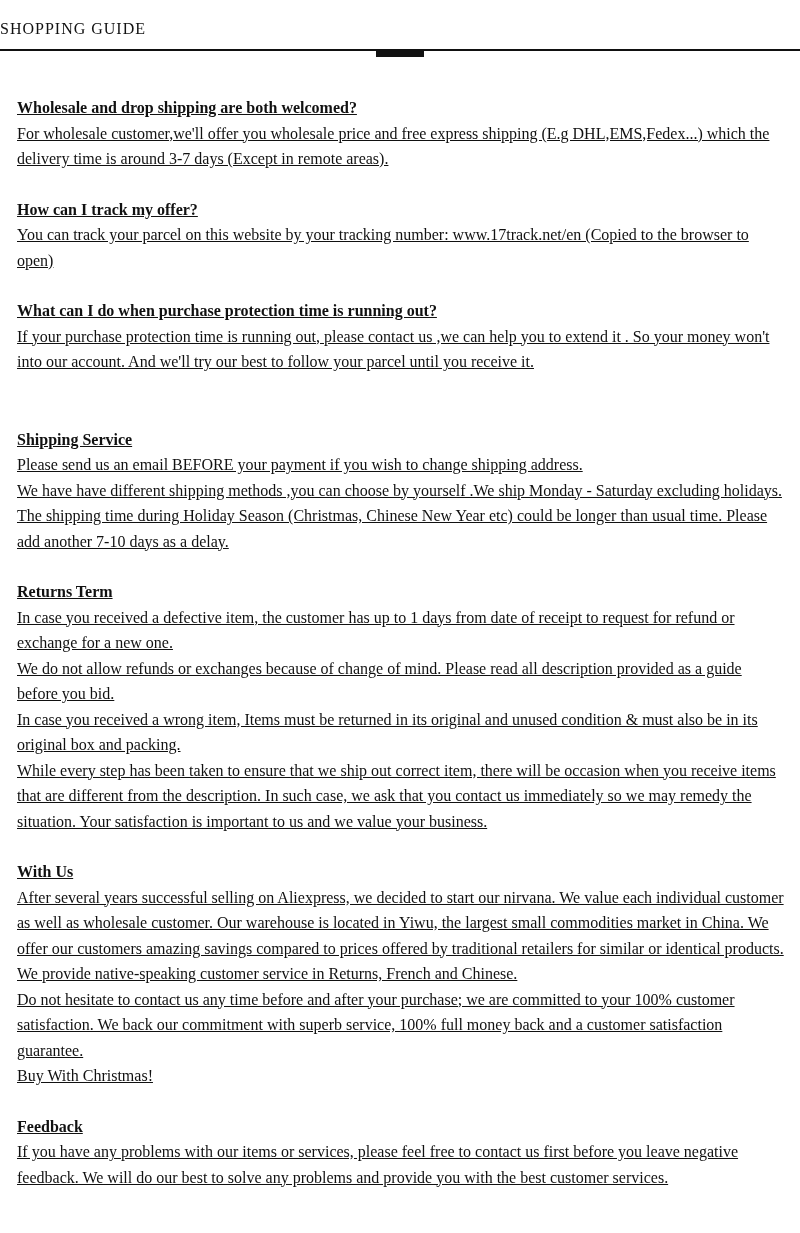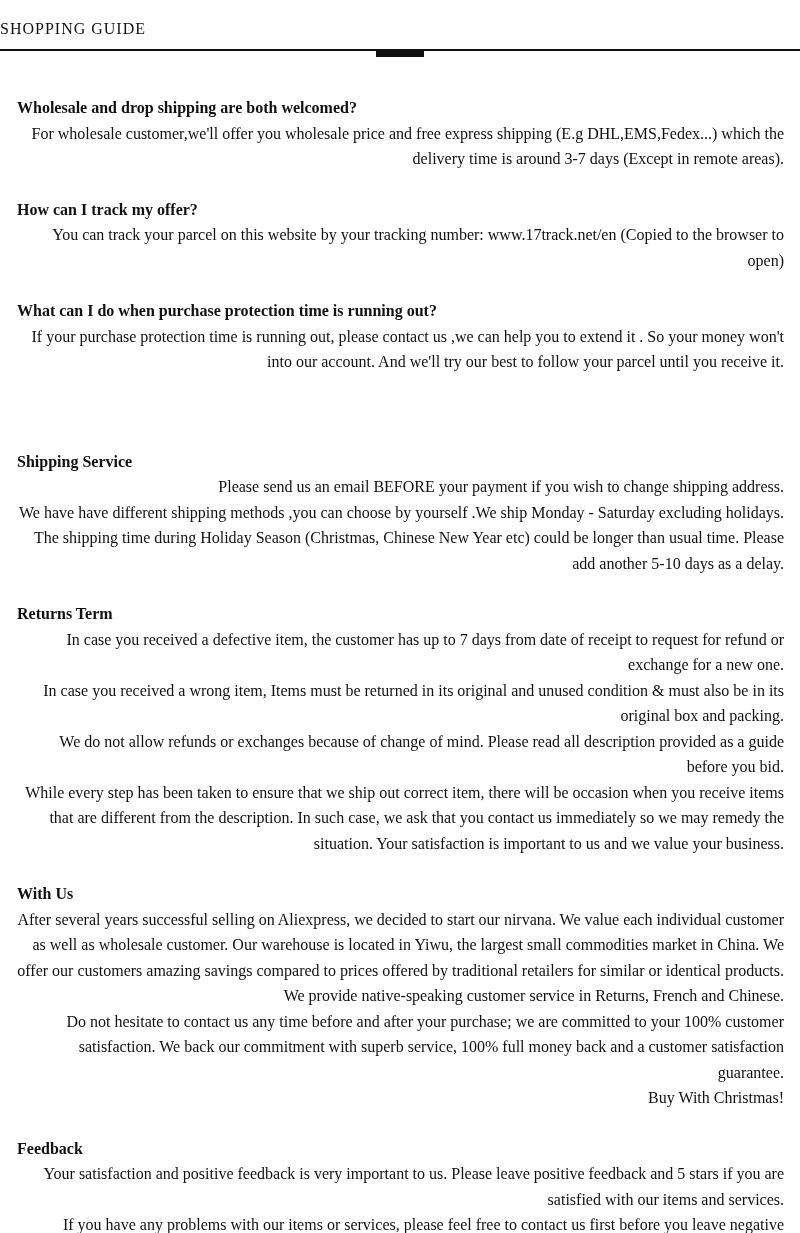--- a/index.html
+++ b/index.html
@@ -35,34 +35,33 @@
     top: 2px;
     left: 50%;
     transform: translateX(-50%);
     width: 48px;
     height: 6px;
     background: var(--divider-color, #111111);
   }
 
   
   .content { padding: 44px 16px 40px 17px; }
-  .guide-section { margin-bottom: 25px; }
+  .guide-section { margin-bottom: 25px; text-decoration: underline; }
   
-  .guide-section:nth-of-type(3) { margin-bottom: 74px; }
+  .guide-section:nth-of-type(3) { margin-bottom: 52px; }
   .guide-section h2 {
     font-size: 16px;
     font-weight: bold;
     line-height: 25.5px;
     color: var(--text-color, #111111);
   }
   .guide-section p {
     font-size: 16px;
     line-height: 25.5px;
     color: var(--text-color, #111111);
-    text-align: right;
   }
 </style>
 </head>
 <body>
 
 <header class="page-header">
   <h1 class="page-title">SHOPPING GUIDE</h1>
   <div class="header-rule">
     <span class="header-rule-accent"></span>
   </div>
@@ -78,34 +77,33 @@
       <p>You can track your parcel on this website by your tracking number: www.17track.net/en (Copied to the browser to open)</p>
     </section>
     <section class="guide-section">
       <h2>What can I do when purchase protection time is running out?</h2>
       <p>If your purchase protection time is running out, please contact us ,we can help you to extend it . So your money won't into our account. And we'll try our best to follow your parcel until you receive it.</p>
     </section>
     <section class="guide-section">
       <h2>Shipping Service</h2>
       <p>Please send us an email BEFORE your payment if you wish to change shipping address.</p>
       <p>We have have different shipping methods ,you can choose by yourself .We ship Monday - Saturday excluding holidays.</p>
-      <p>The shipping time during Holiday Season (Christmas, Chinese New Year etc) could be longer than usual time. Please add another 5-10 days as a delay.</p>
+      <p>The shipping time during Holiday Season (Christmas, Chinese New Year etc) could be longer than usual time. Please add another 7-10 days as a delay.</p>
     </section>
     <section class="guide-section">
       <h2>Returns Term</h2>
-      <p>In case you received a defective item, the customer has up to 7 days from date of receipt to request for refund or exchange for a new one.</p>
+      <p>In case you received a defective item, the customer has up to 1 days from date of receipt to request for refund or exchange for a new one.</p>
+      <p>We do not allow refunds or exchanges because of change of mind. Please read all description provided as a guide before you bid.</p>
       <p>In case you received a wrong item, Items must be returned in its original and unused condition &amp; must also be in its original box and packing.</p>
-      <p>We do not allow refunds or exchanges because of change of mind. Please read all description provided as a guide before you bid.</p>
       <p>While every step has been taken to ensure that we ship out correct item, there will be occasion when you receive items that are different from the description. In such case, we ask that you contact us immediately so we may remedy the situation. Your satisfaction is important to us and we value your business.</p>
     </section>
     <section class="guide-section">
       <h2>With Us</h2>
       <p>After several years successful selling on Aliexpress, we decided to start our nirvana. We value each individual customer as well as wholesale customer. Our warehouse is located in Yiwu, the largest small commodities market in China. We offer our customers amazing savings compared to prices offered by traditional retailers for similar or identical products.</p>
       <p>We provide native-speaking customer service in Returns, French and Chinese.</p>
       <p>Do not hesitate to contact us any time before and after your purchase; we are committed to your 100% customer satisfaction. We back our commitment with superb service, 100% full money back and a customer satisfaction guarantee.</p>
       <p>Buy With Christmas!</p>
     </section>
     <section class="guide-section">
       <h2>Feedback</h2>
-      <p>Your satisfaction and positive feedback is very important to us. Please leave positive feedback and 5 stars if you are satisfied with our items and services.</p>
       <p>If you have any problems with our items or services, please feel free to contact us first before you leave negative feedback. We will do our best to solve any problems and provide you with the best customer services.</p>
     </section>
   </main>
 
 </body></html>

